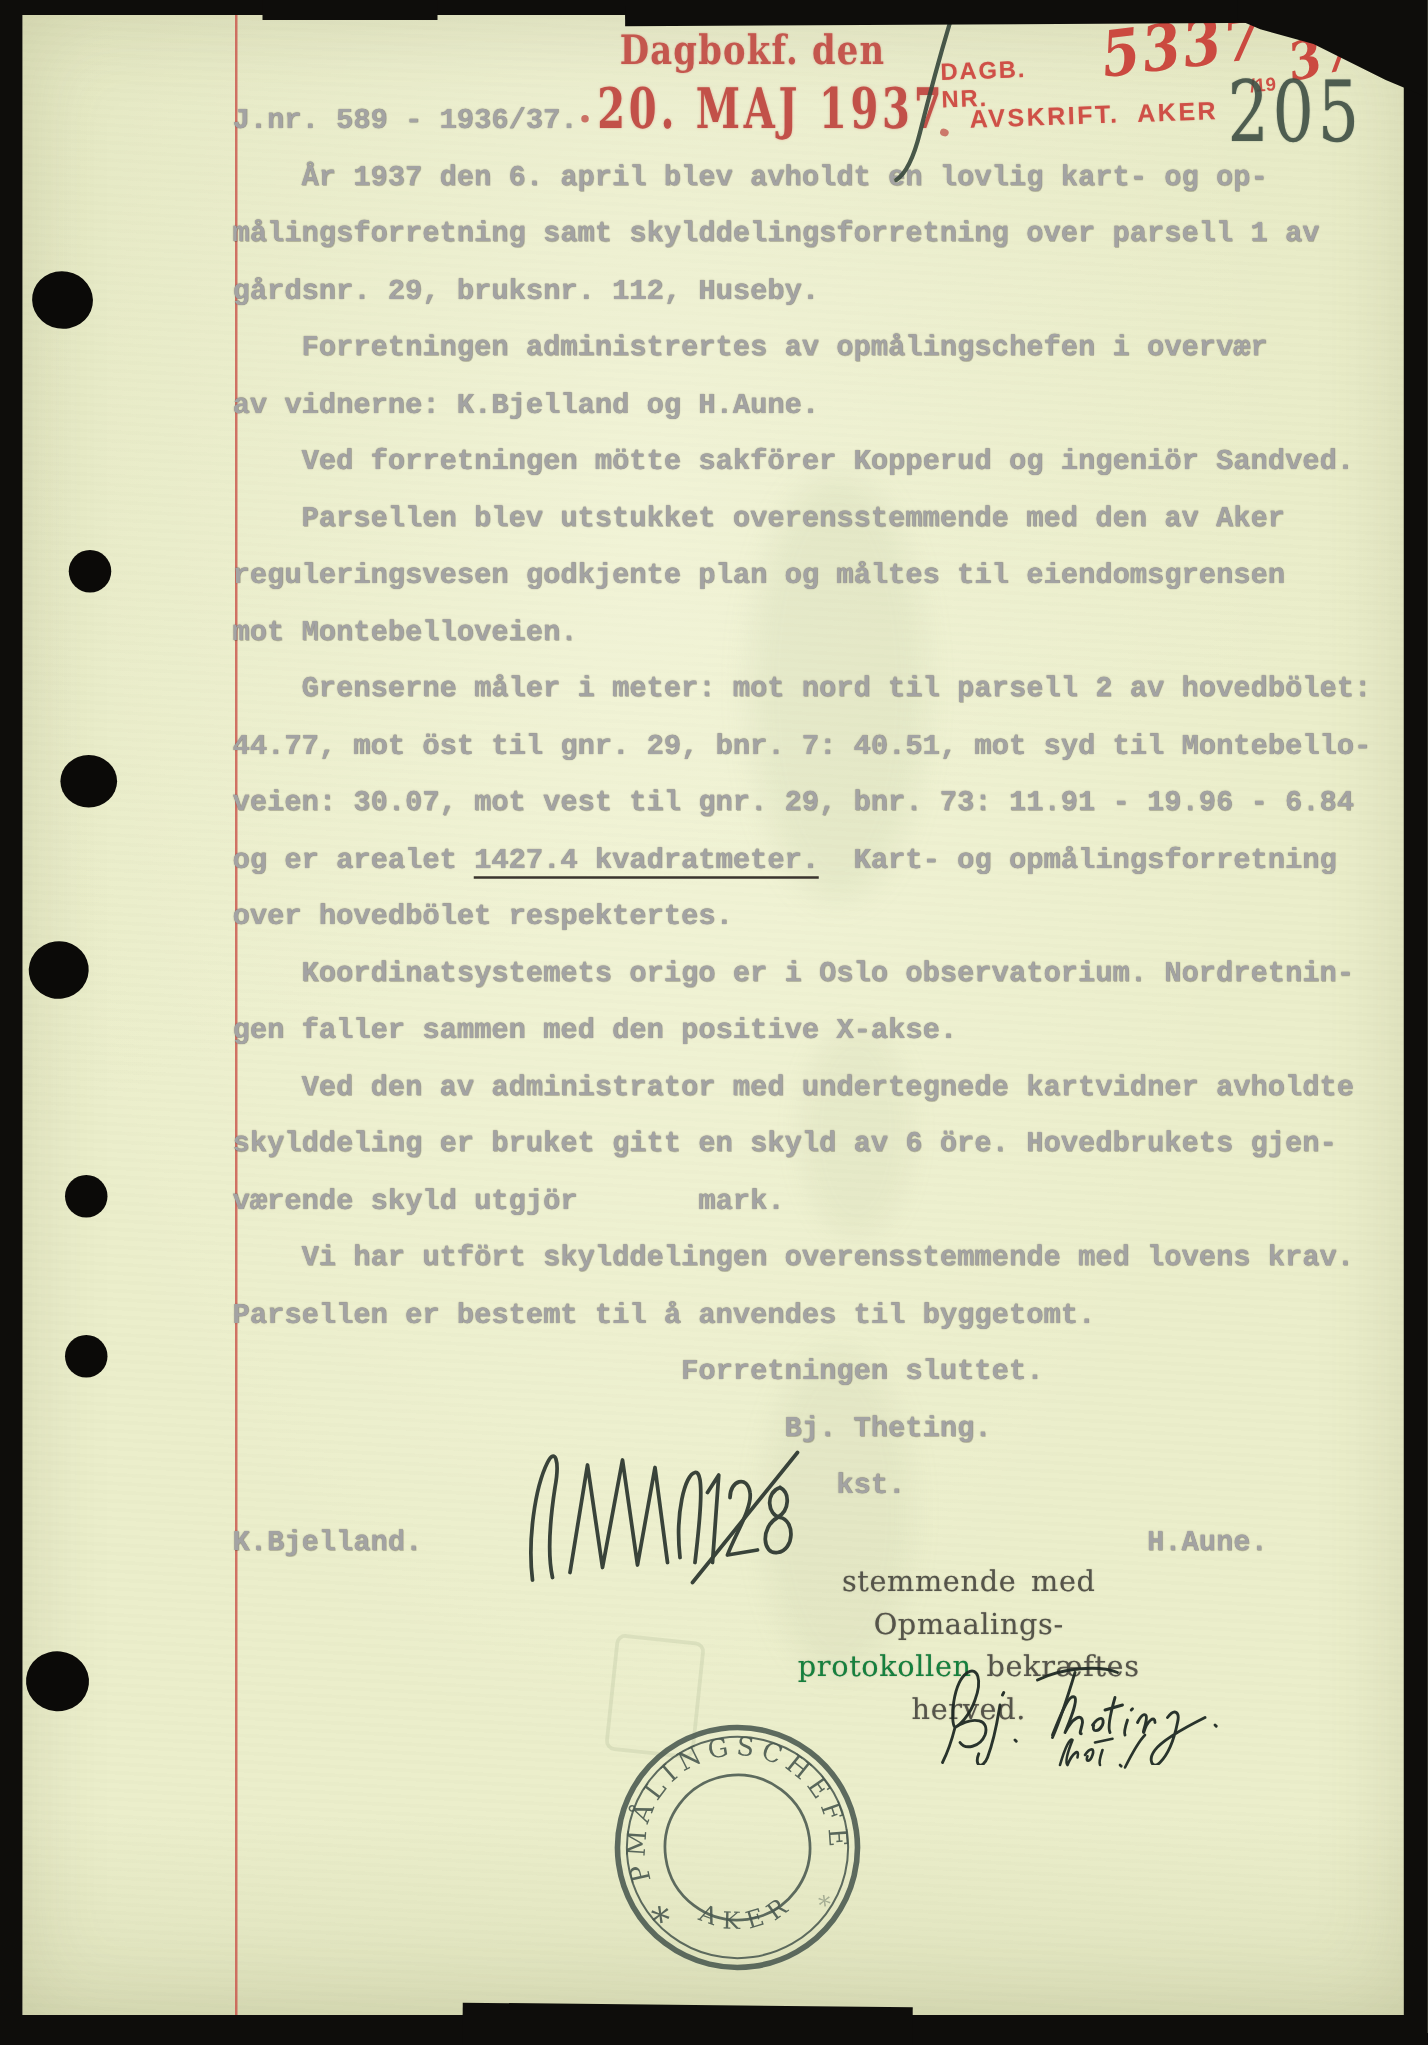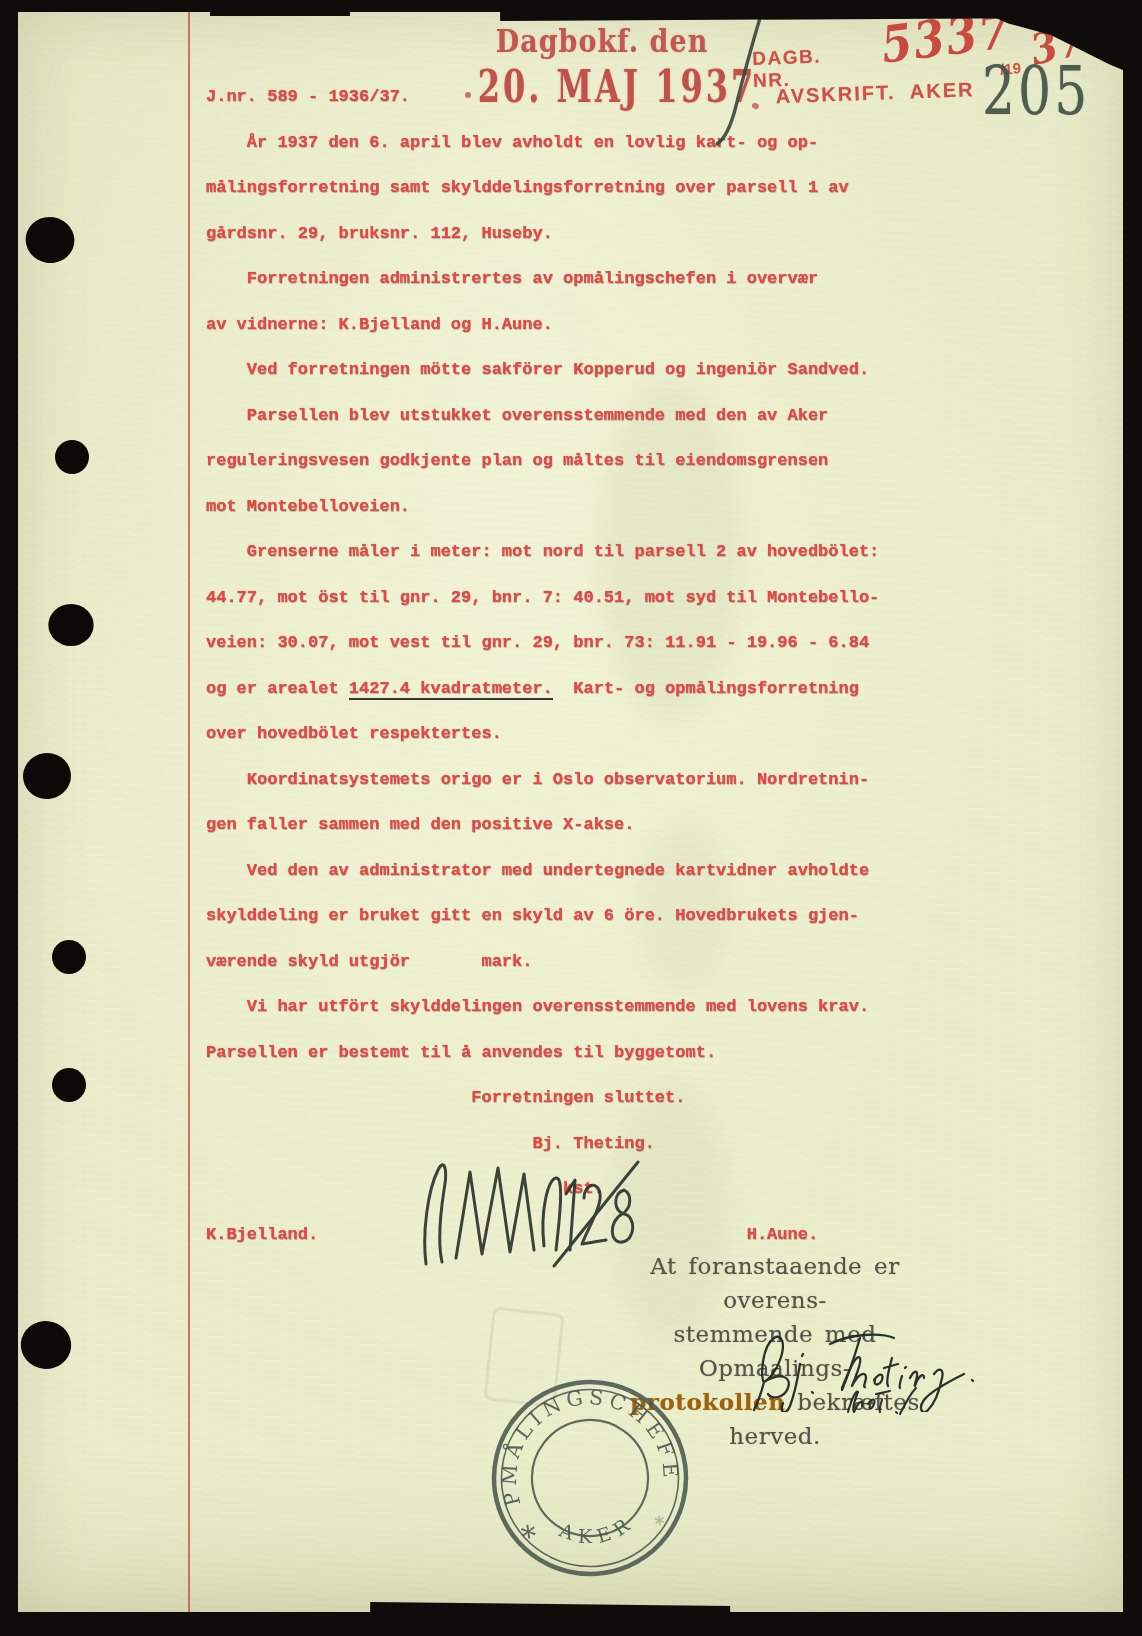--- a/index.html
+++ b/index.html
@@ -8,31 +8,31 @@
   .paper{position:absolute;left:18px;top:12px;width:1105px;height:1600px;background-color:#ebeecb;
     background-image:
       radial-gradient(ellipse at 45% 25%, rgba(255,255,238,.38), rgba(0,0,0,0) 60%),
       linear-gradient(160deg, rgba(205,210,165,.22), rgba(0,0,0,0) 45%),
       linear-gradient(0deg, rgba(185,190,145,.25), rgba(0,0,0,0) 10%),
       repeating-linear-gradient(3deg, rgba(60,60,30,.012) 0 3px, rgba(0,0,0,0) 3px 7px);
     box-shadow:inset 0 0 70px rgba(100,100,55,.18)}
   .edge{position:absolute;background:#0e0d0b}
   .hole{position:absolute;background:#0b0a08;border-radius:50%}
   .redline{position:absolute;left:188px;top:12px;width:2px;height:1600px;background:rgba(201,86,76,.82)}
-  .typed{position:absolute;left:206px;top:74px;white-space:pre;
-    font-family:"Liberation Mono",monospace;font-weight:700;font-size:17px;line-height:45.5px;
-    color:#ef4444;text-shadow:0 0 1px rgba(52,46,38,.55), .5px .5px 0 rgba(52,46,38,.22)}
+  .typed{position:absolute;left:186px;top:74px;white-space:pre;
+    font-family:"Liberation Mono",monospace;font-weight:700;font-size:23px;line-height:45.5px;
+    color:#a3a3a3;text-shadow:0 0 1px rgba(52,46,38,.55), .5px .5px 0 rgba(52,46,38,.22)}
   .tl{height:45.5px}
   .u{border-bottom:2.5px solid #3a352e;padding-bottom:0}
   .redstamp{color:#c4574e;font-family:"DejaVu Serif",serif;font-weight:700;text-shadow:0 0 1.5px rgba(196,87,78,.45)}
   .redsans{color:#cf5047;font-family:"Liberation Sans",sans-serif;font-weight:700;letter-spacing:1.5px;text-shadow:0 0 1px rgba(207,80,71,.4)}
   .cert{position:absolute;left:600px;top:1249px;width:350px;text-align:center;
     font-family:"DejaVu Serif",serif;font-size:23px;line-height:34px;letter-spacing:.5px;word-spacing:4px;
     color:#55544a;text-shadow:0 0 1px rgba(85,84,74,.5)}
-  .cert .b{font-weight:700;color:#a16207}
+  .cert .b{font-weight:400;color:#15803d}
   .ghost{position:absolute;pointer-events:none}
 </style>
 </head>
 <body>
 
 <div id="stage">
 
   <div class="paper"></div>
 
   <div class="ghost" style="left:600px;top:380px;width:140px;height:340px;background:rgba(160,170,125,.12);border-radius:50%;filter:blur(12px)"></div>
@@ -77,21 +77,20 @@
       <path d="M58,112 L72,26 L84,108 L100,22 L112,106 L126,28 L136,104"></path>
       <path d="M146,100 C142,64 150,34 158,32 C166,30 162,70 158,104"></path>
       <path d="M168,48 L177,34 L172,104"></path>
       <path d="M186,52 C186,38 200,34 202,48 C204,60 190,82 184,98 L208,94"></path>
       <path d="M226,44 C214,48 216,66 226,68 C238,70 238,94 224,96 C212,98 210,76 224,68 C234,62 234,48 226,44"></path>
       <path d="M156,120 L240,16"></path>
     </g>
   </svg>
 
   <div class="cert">
-    <div>At foranstaaende er overens-</div>
     <div>stemmende med Opmaalings-</div>
     <div><span class="b">protokollen</span><span> bekræftes herved.</span></div>
   </div>
 
   <svg class="abs" style="left:752px;top:1328px" width="230" height="84" viewBox="0 0 230 84">
     <g fill="none" stroke="#1f2a24" stroke-width="2.3" stroke-linecap="round" stroke-linejoin="round" opacity="0.95">
       <path d="M2,82 C6,74 10,62 12,54 C8,50 10,18 22,10 C30,5 34,16 28,32 C24,44 16,52 12,54 C28,44 40,48 36,60 C32,70 20,72 16,66"></path>
       <path d="M50,28 L51,26 M48,36 C46,48 44,62 38,78 C34,88 27,85 31,75"></path>
       <path d="M60,64 L61,65"></path>
       <path d="M78,16 C98,6 128,4 142,10 M108,10 C102,30 96,48 90,62"></path>

